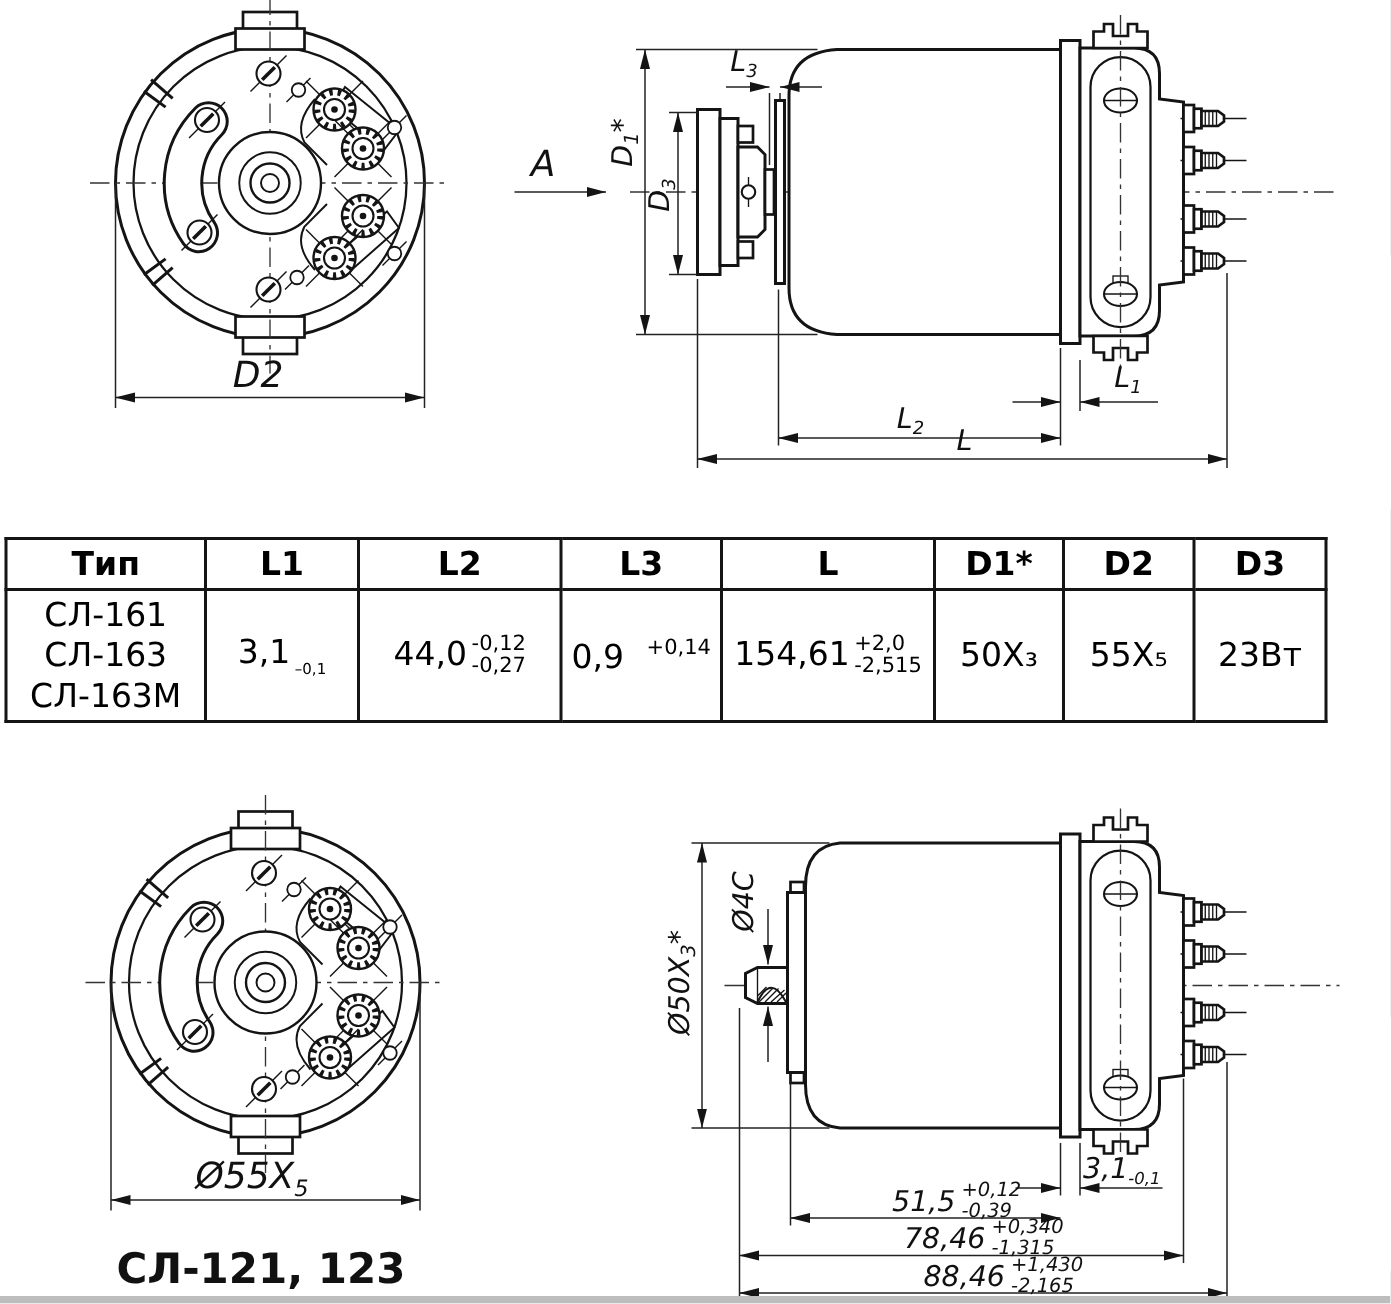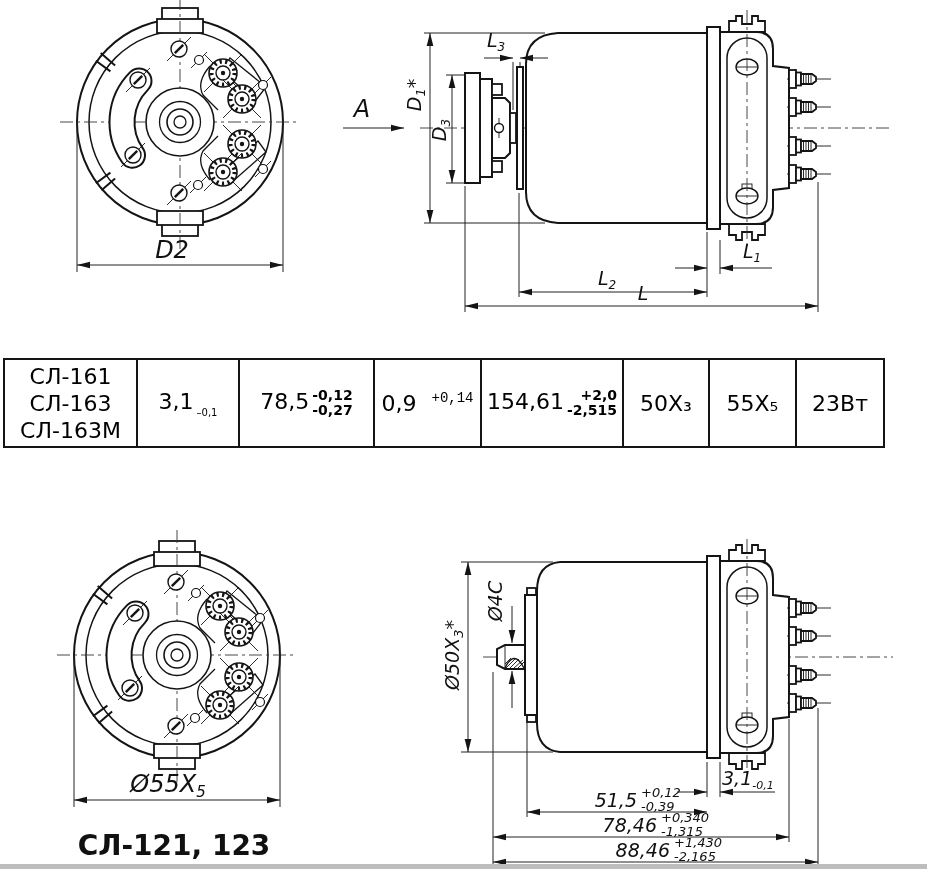--- a/index.html
+++ b/index.html
@@ -21,23 +21,23 @@
   .capt{font:bold 28px "DejaVu Sans",sans-serif;}
   
   #spec-table{position:absolute;left:3px;top:358px;width:880px;border-collapse:collapse;
               table-layout:fixed;background:#fff;}
   #spec-table th,#spec-table td{border:2px solid #151515;padding:0;}
   #spec-table th{height:32px;font:bold 22px "DejaVu Sans",sans-serif;text-align:center;}
   #spec-table td{height:86px;font:22px "DejaVu Sans",sans-serif;text-align:center;vertical-align:middle;}
   td.types{text-align:left;padding-left:6px;font-weight:bold;}
   td.types div{line-height:27px;}
   .vsub{font-size:10px;vertical-align:-7px;margin-left:3px;}
-  .vsup{font-size:14px;vertical-align:9px;margin-left:15px;font-family:Liberation Mono, monospace;}
+  .vsup{font-size:14px;vertical-align:9px;margin-left:15px;}
   .stk{display:inline-flex;flex-direction:column;font-size:14px;line-height:15px;
-       vertical-align:middle;margin-left:3px;text-align:right;font-weight:bold;}
+       vertical-align:middle;margin-left:3px;text-align:left;}
 </style>
 </head>
 <body>
 
 <div id="page">
 
 <svg width="927" height="869" viewBox="0 0 927 869">
   <defs>
     <marker id="arw" viewBox="0 0 12 7" refX="12" refY="3.5" markerWidth="13" markerHeight="8" orient="auto-start-reverse" markerUnits="userSpaceOnUse">
       <path d="M12,3.5 L0,0.4 L0,6.6 Z" fill="#141414"></path>
@@ -296,31 +296,41 @@
     <col style="width:133px">
         <col style="width:102px">
         <col style="width:135px">
         <col style="width:107px">
     <col style="width:142px">
         <col style="width:86px">
         <col style="width:87px">
         <col style="width:88px">
   </colgroup>
   <tbody>
+        <tr>
+    <th>Тип</th>
+    <th>L1</th>
+    <th>L2</th>
+    <th>L3</th>
+    <th>L</th>
+    <th>D1*</th>
+    <th>D2</th>
+    <th>D3</th>
+  </tr>
   <tr>
     <td class="types">
       <div>СЛ-161</div>
       <div>СЛ-163</div>
       <div>СЛ-163М</div>
     </td>
     <td>
       <span>3,1</span><span class="vsub">–0,1</span>
     </td>
     <td>
-      <span>78,5</span><span class="stk">
+      <span>44,0</span><span class="stk">
               <span>-0,12</span>
               <span>-0,27</span>
             </span>
     </td>
     <td>
       <span>0,9</span><span class="vsup">+0,14</span>
     </td>
     <td>
       <span>154,61</span><span class="stk">
               <span>+2,0</span>

